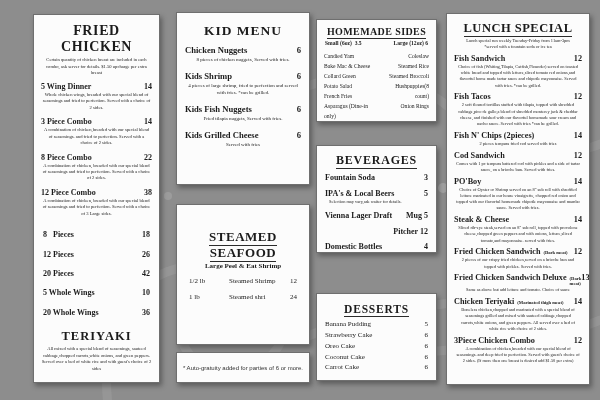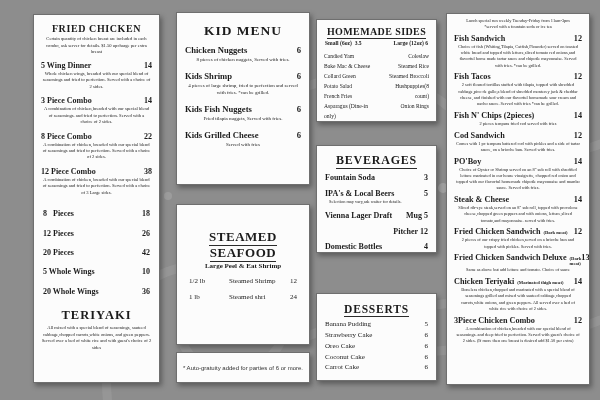--- a/index.html
+++ b/index.html
@@ -31,21 +31,21 @@
   .intro{font-size:4.6px;line-height:1.45;text-align:center;margin:1px 0 5px;color:#222;}
 
   .item{margin:0 0 5px;}
   .irow{display:flex;align-items:baseline;}
   .nm{font-weight:bold;white-space:pre;}
   .sfx{font-weight:bold;margin-left:3px;}
   .pr{margin-left:auto;font-weight:bold;}
   .desc{font-size:4.6px;line-height:1.4;text-align:center;margin:1px auto 0;width:97%;}
 
   
-  #p-fried h1{font-size:10px;margin-top:4px;}
+  #p-fried h1{font-size:14px;margin-top:4px;}
   #p-fried .nm,#p-fried .pr{font-size:8px;}
   #p-fried .item{margin-bottom:6px;}
   #p-fried .gap{height:5px;}
   .pieces .item{margin-bottom:1.5px;}
   .pieces .irow{padding:2.2px 2px;}
   .pieces .nm,.pieces .pr{font-size:7.8px;}
   #p-fried h2{font-size:12.5px;margin-top:10px;letter-spacing:1px;}
 
   
   #p-kid h1{font-size:13.5px;margin:6px 0 6px;letter-spacing:1px;}
@@ -361,20 +361,21 @@
       <div class="item">
         <div class="irow">
           <span class="nm">Carrot Cake</span>
           <span class="pr">6</span>
         </div>
       </div>
     </div>
 </div>
 
 <div class="panel" id="p-lunch">
+  <h1 class="hdr-underline"><span>LUNCH SPECIAL</span></h1>
   <p class="intro"><span>Lunch special run weekly Tuesday-Friday from 11am-3pm</span><br><span>*served with a fountain soda or ice tea</span></p>
   <div>
 
       <div class="item">
         <div class="irow">
           <span class="nm">Fish Sandwich</span>
 
           <span class="pr">12</span>
         </div>
         <p class="desc">Choice of fish (Whiting,Tilapia, Catfish,Flounder) served on toasted white bread and topped with lettuce,sliced tomato red onions,and flavorful home made tartar sauce and chipotle mayonnaise. Served with fries. *can be grilled.</p>

